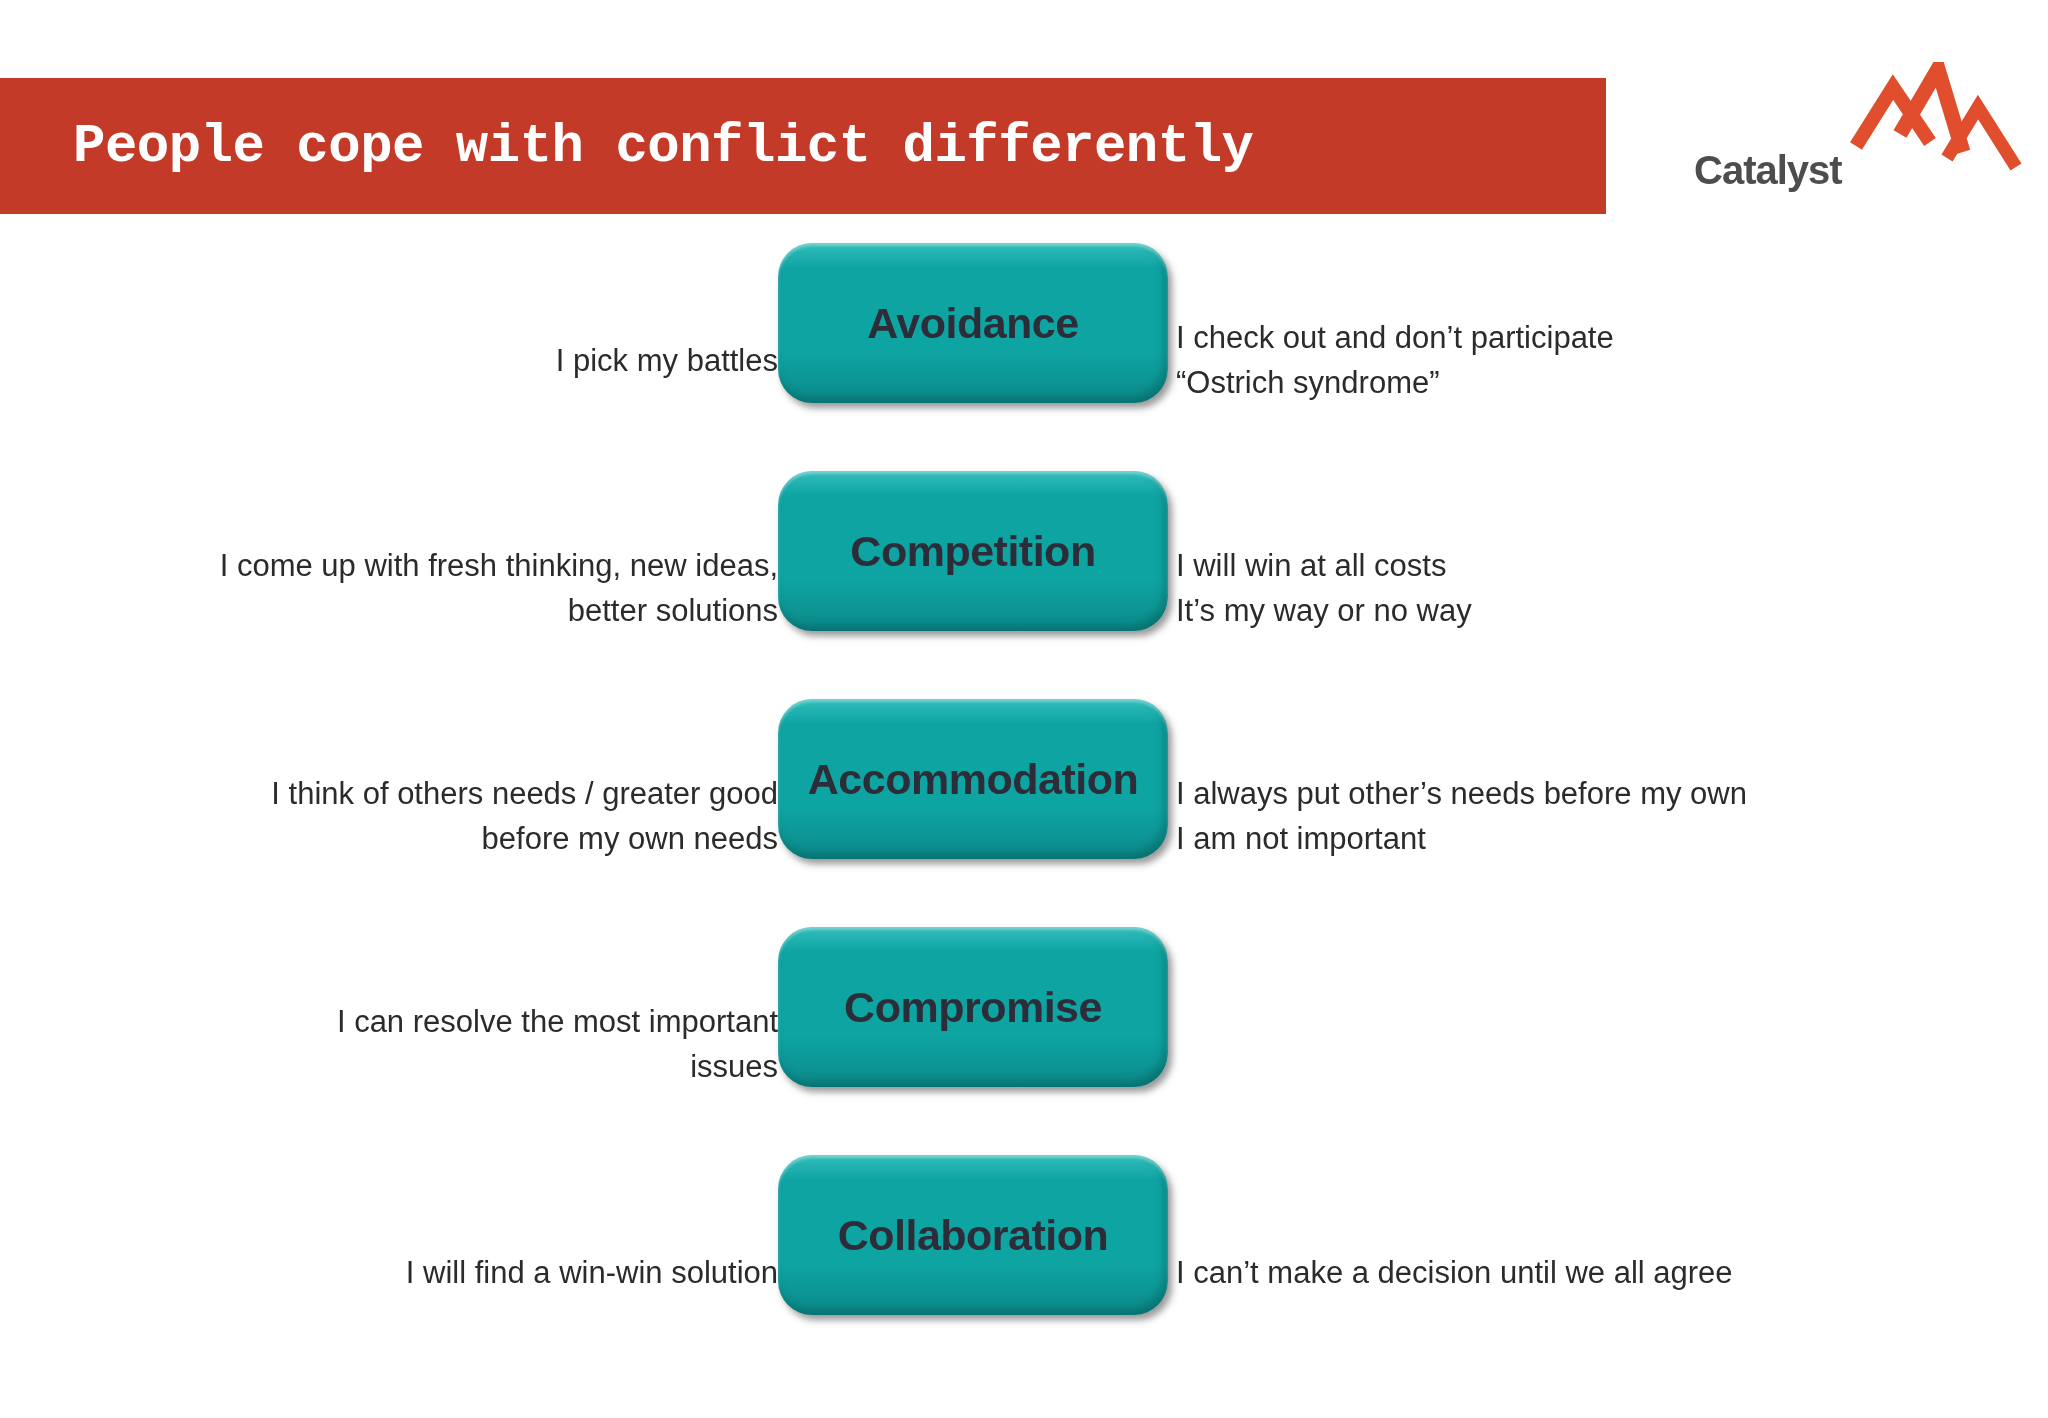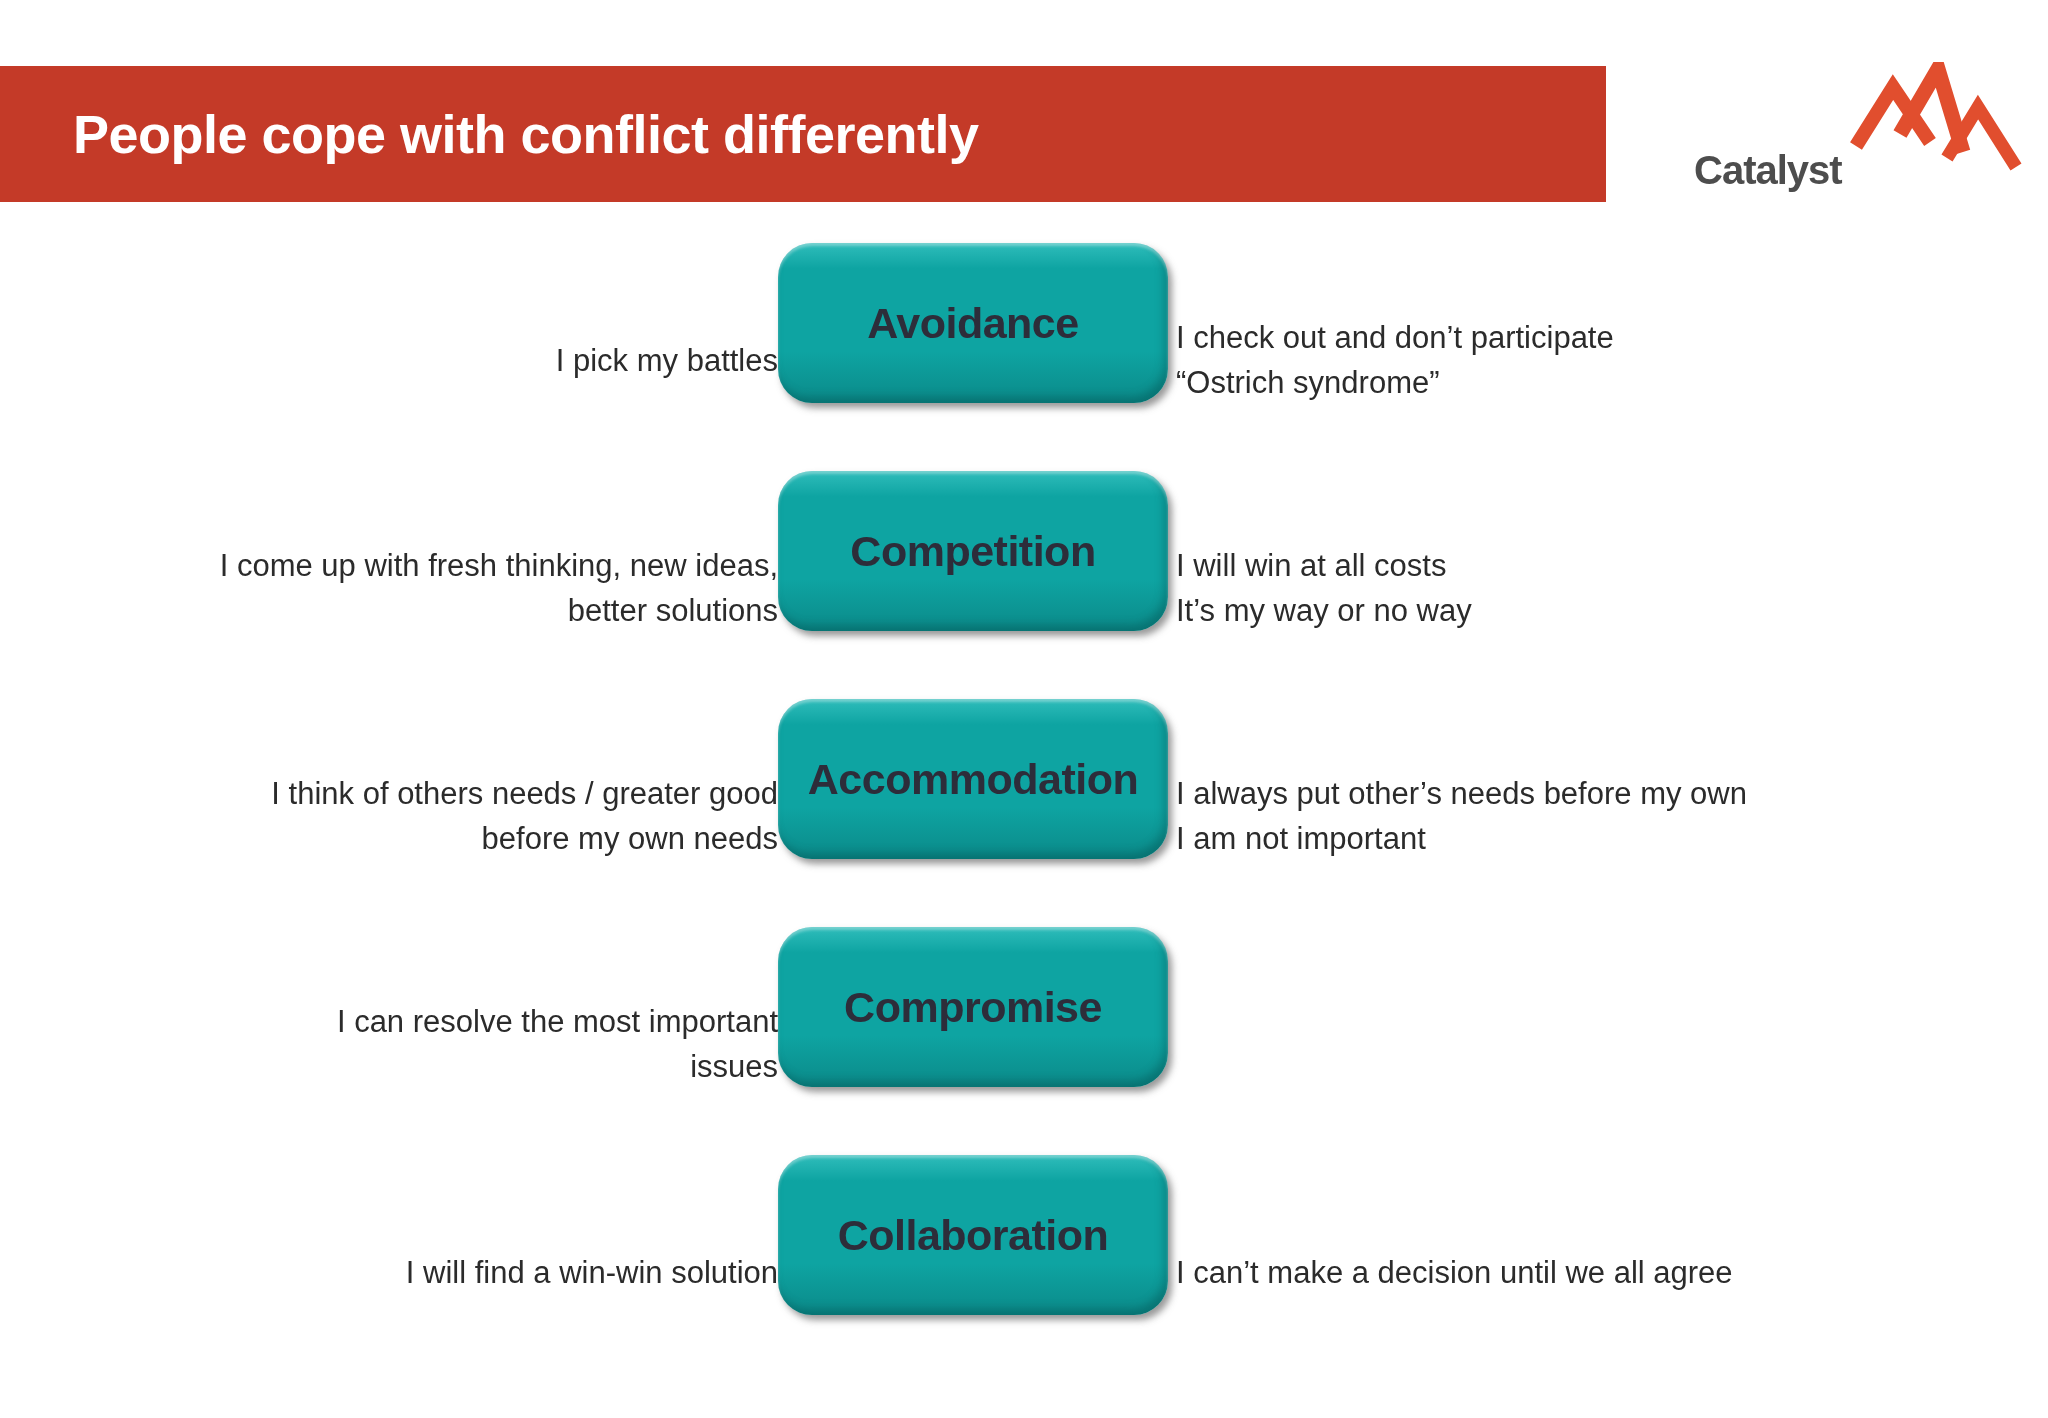--- a/index.html
+++ b/index.html
@@ -17,25 +17,26 @@
   .slide{
     position:relative;
     width:2048px;height:1418px;
     background:#ffffff;
     font-family:"Liberation Sans", sans-serif;
     overflow:hidden;
   }
   
   .title-bar{
     position:absolute;
-    left:0;top:66px;
+    left:0;top:78px;
     width:1606px;height:136px;
     background:var(--accent_red);
     display:flex;align-items:center;
     padding-left:73px;
+    font-family:Liberation Mono, monospace;
   }
   .title-bar h1{
     color:#ffffff;
     font-size:54px;
     font-weight:bold;
     letter-spacing:-0.5px;
   }
   
   .logo{position:absolute;left:1680px;top:60px;width:360px;height:165px;}
   .logo svg{position:absolute;left:170px;top:2px;}

